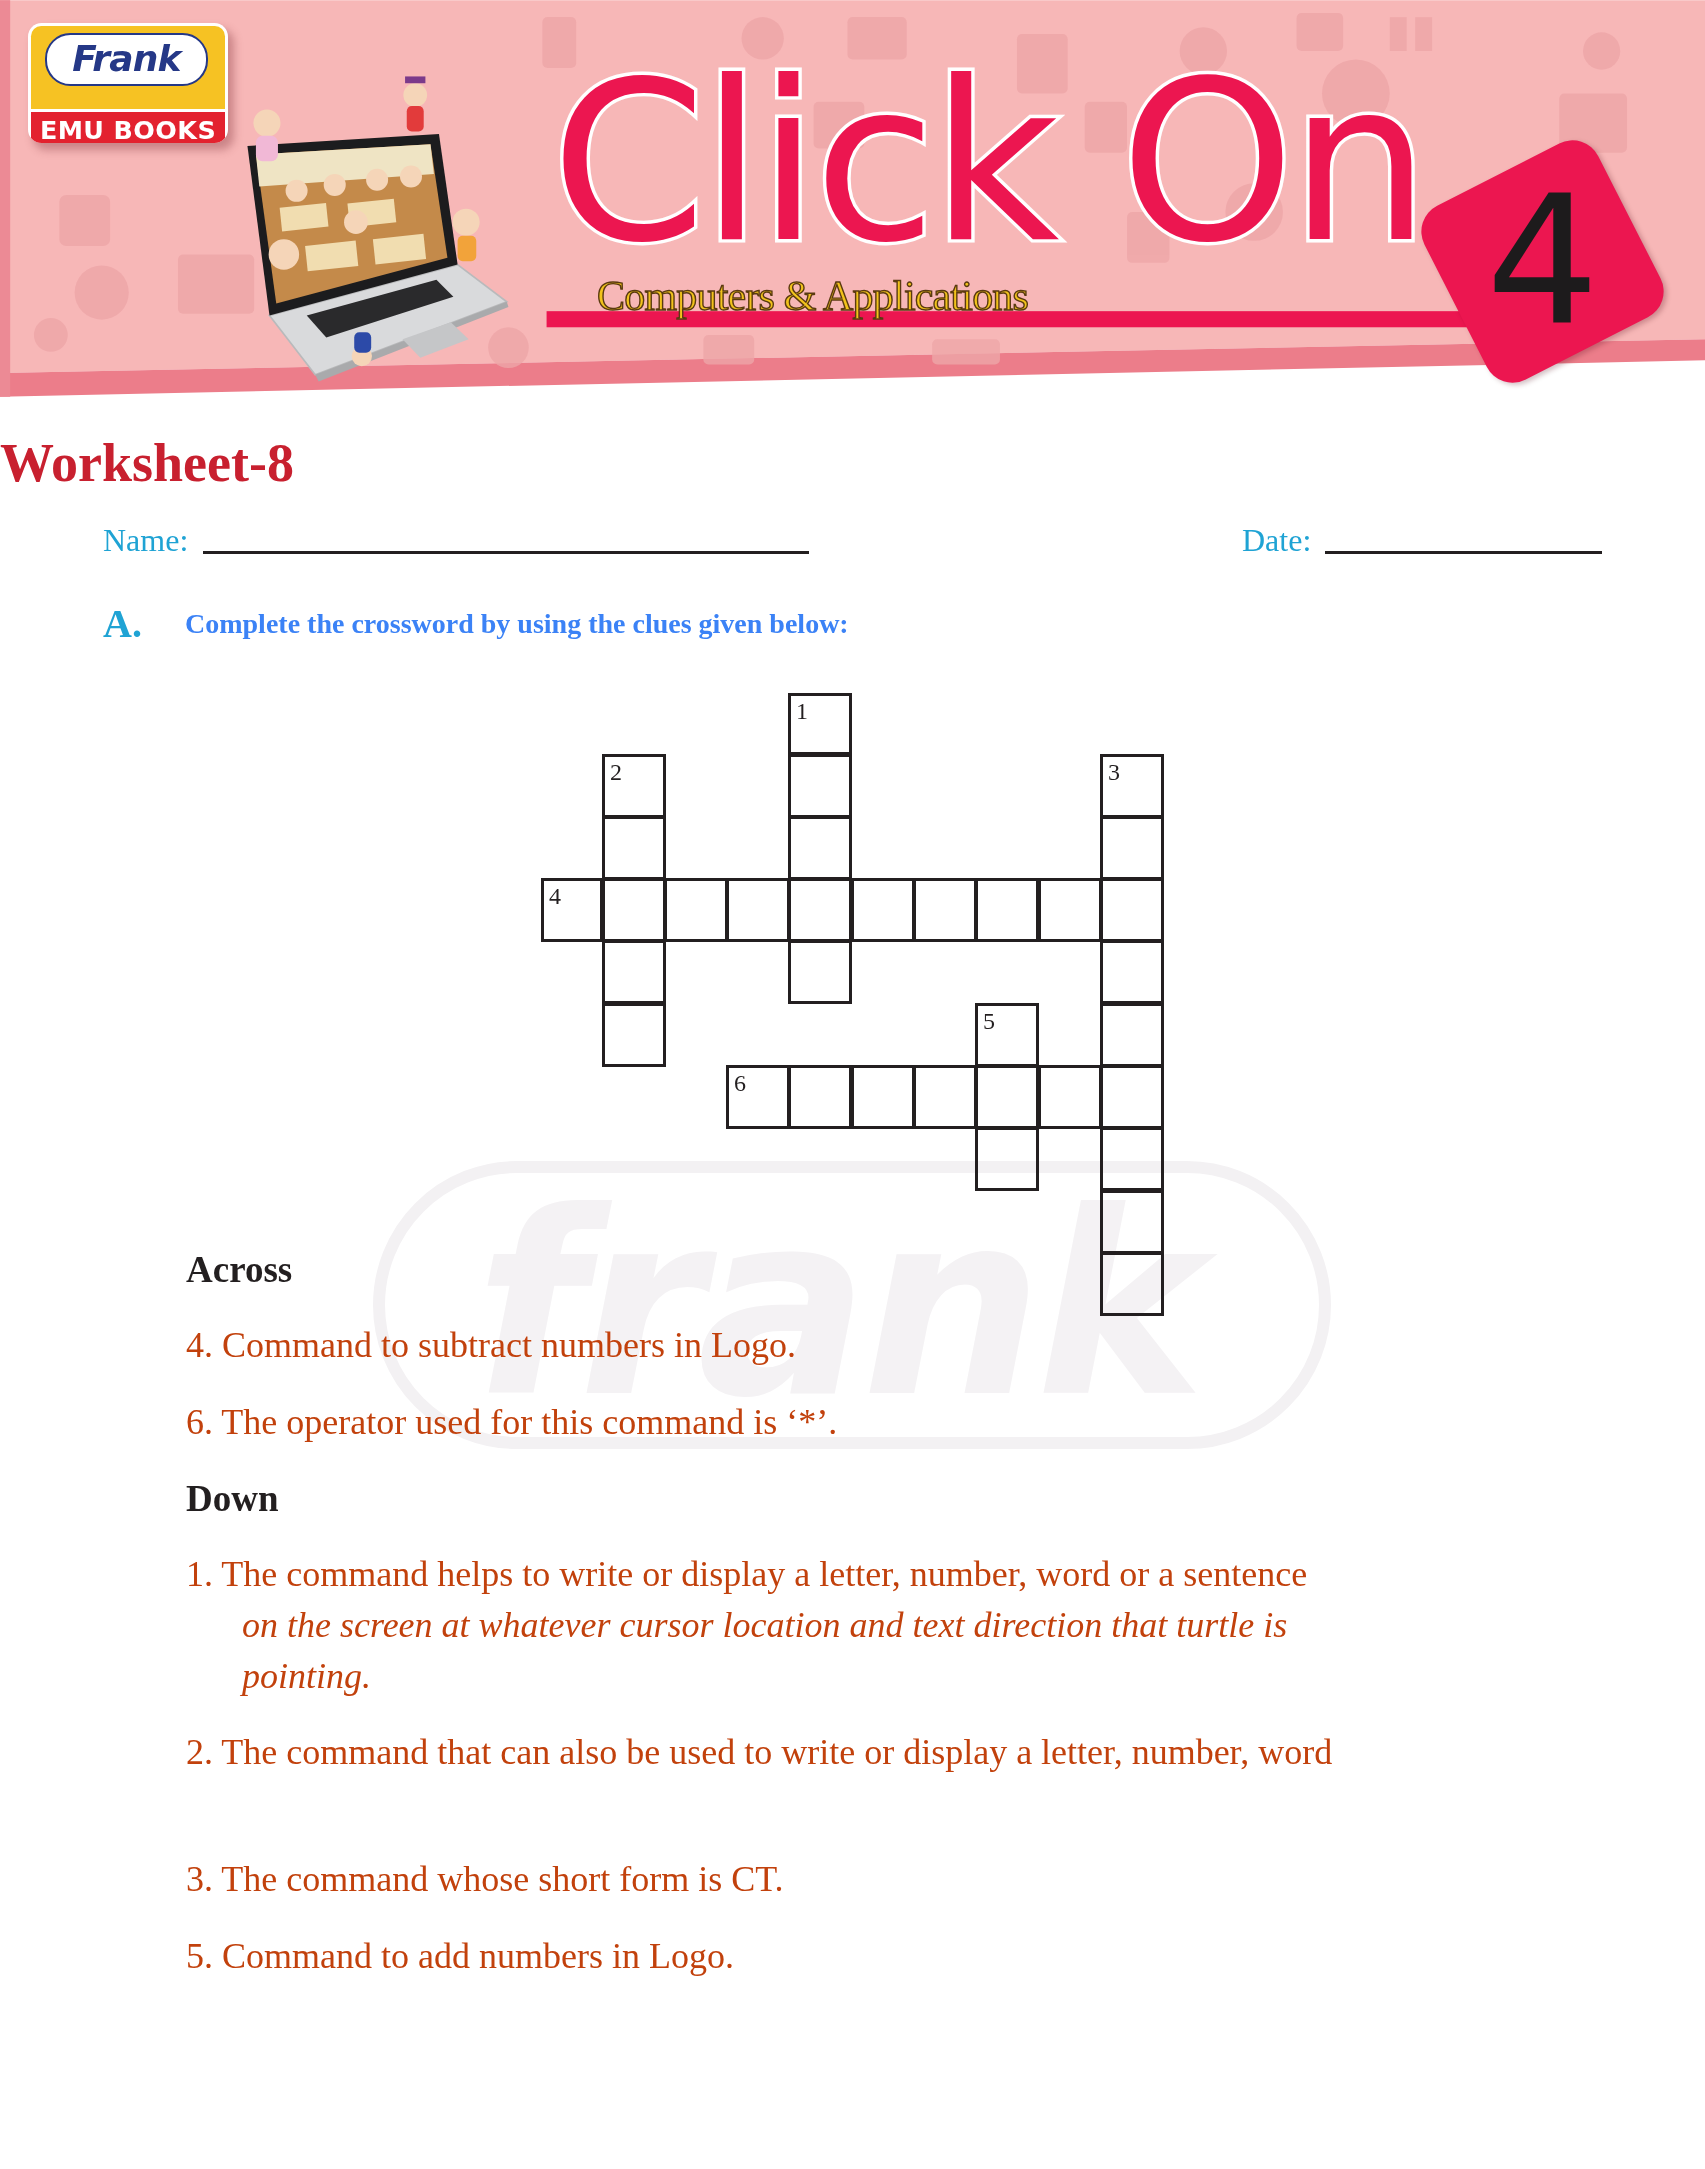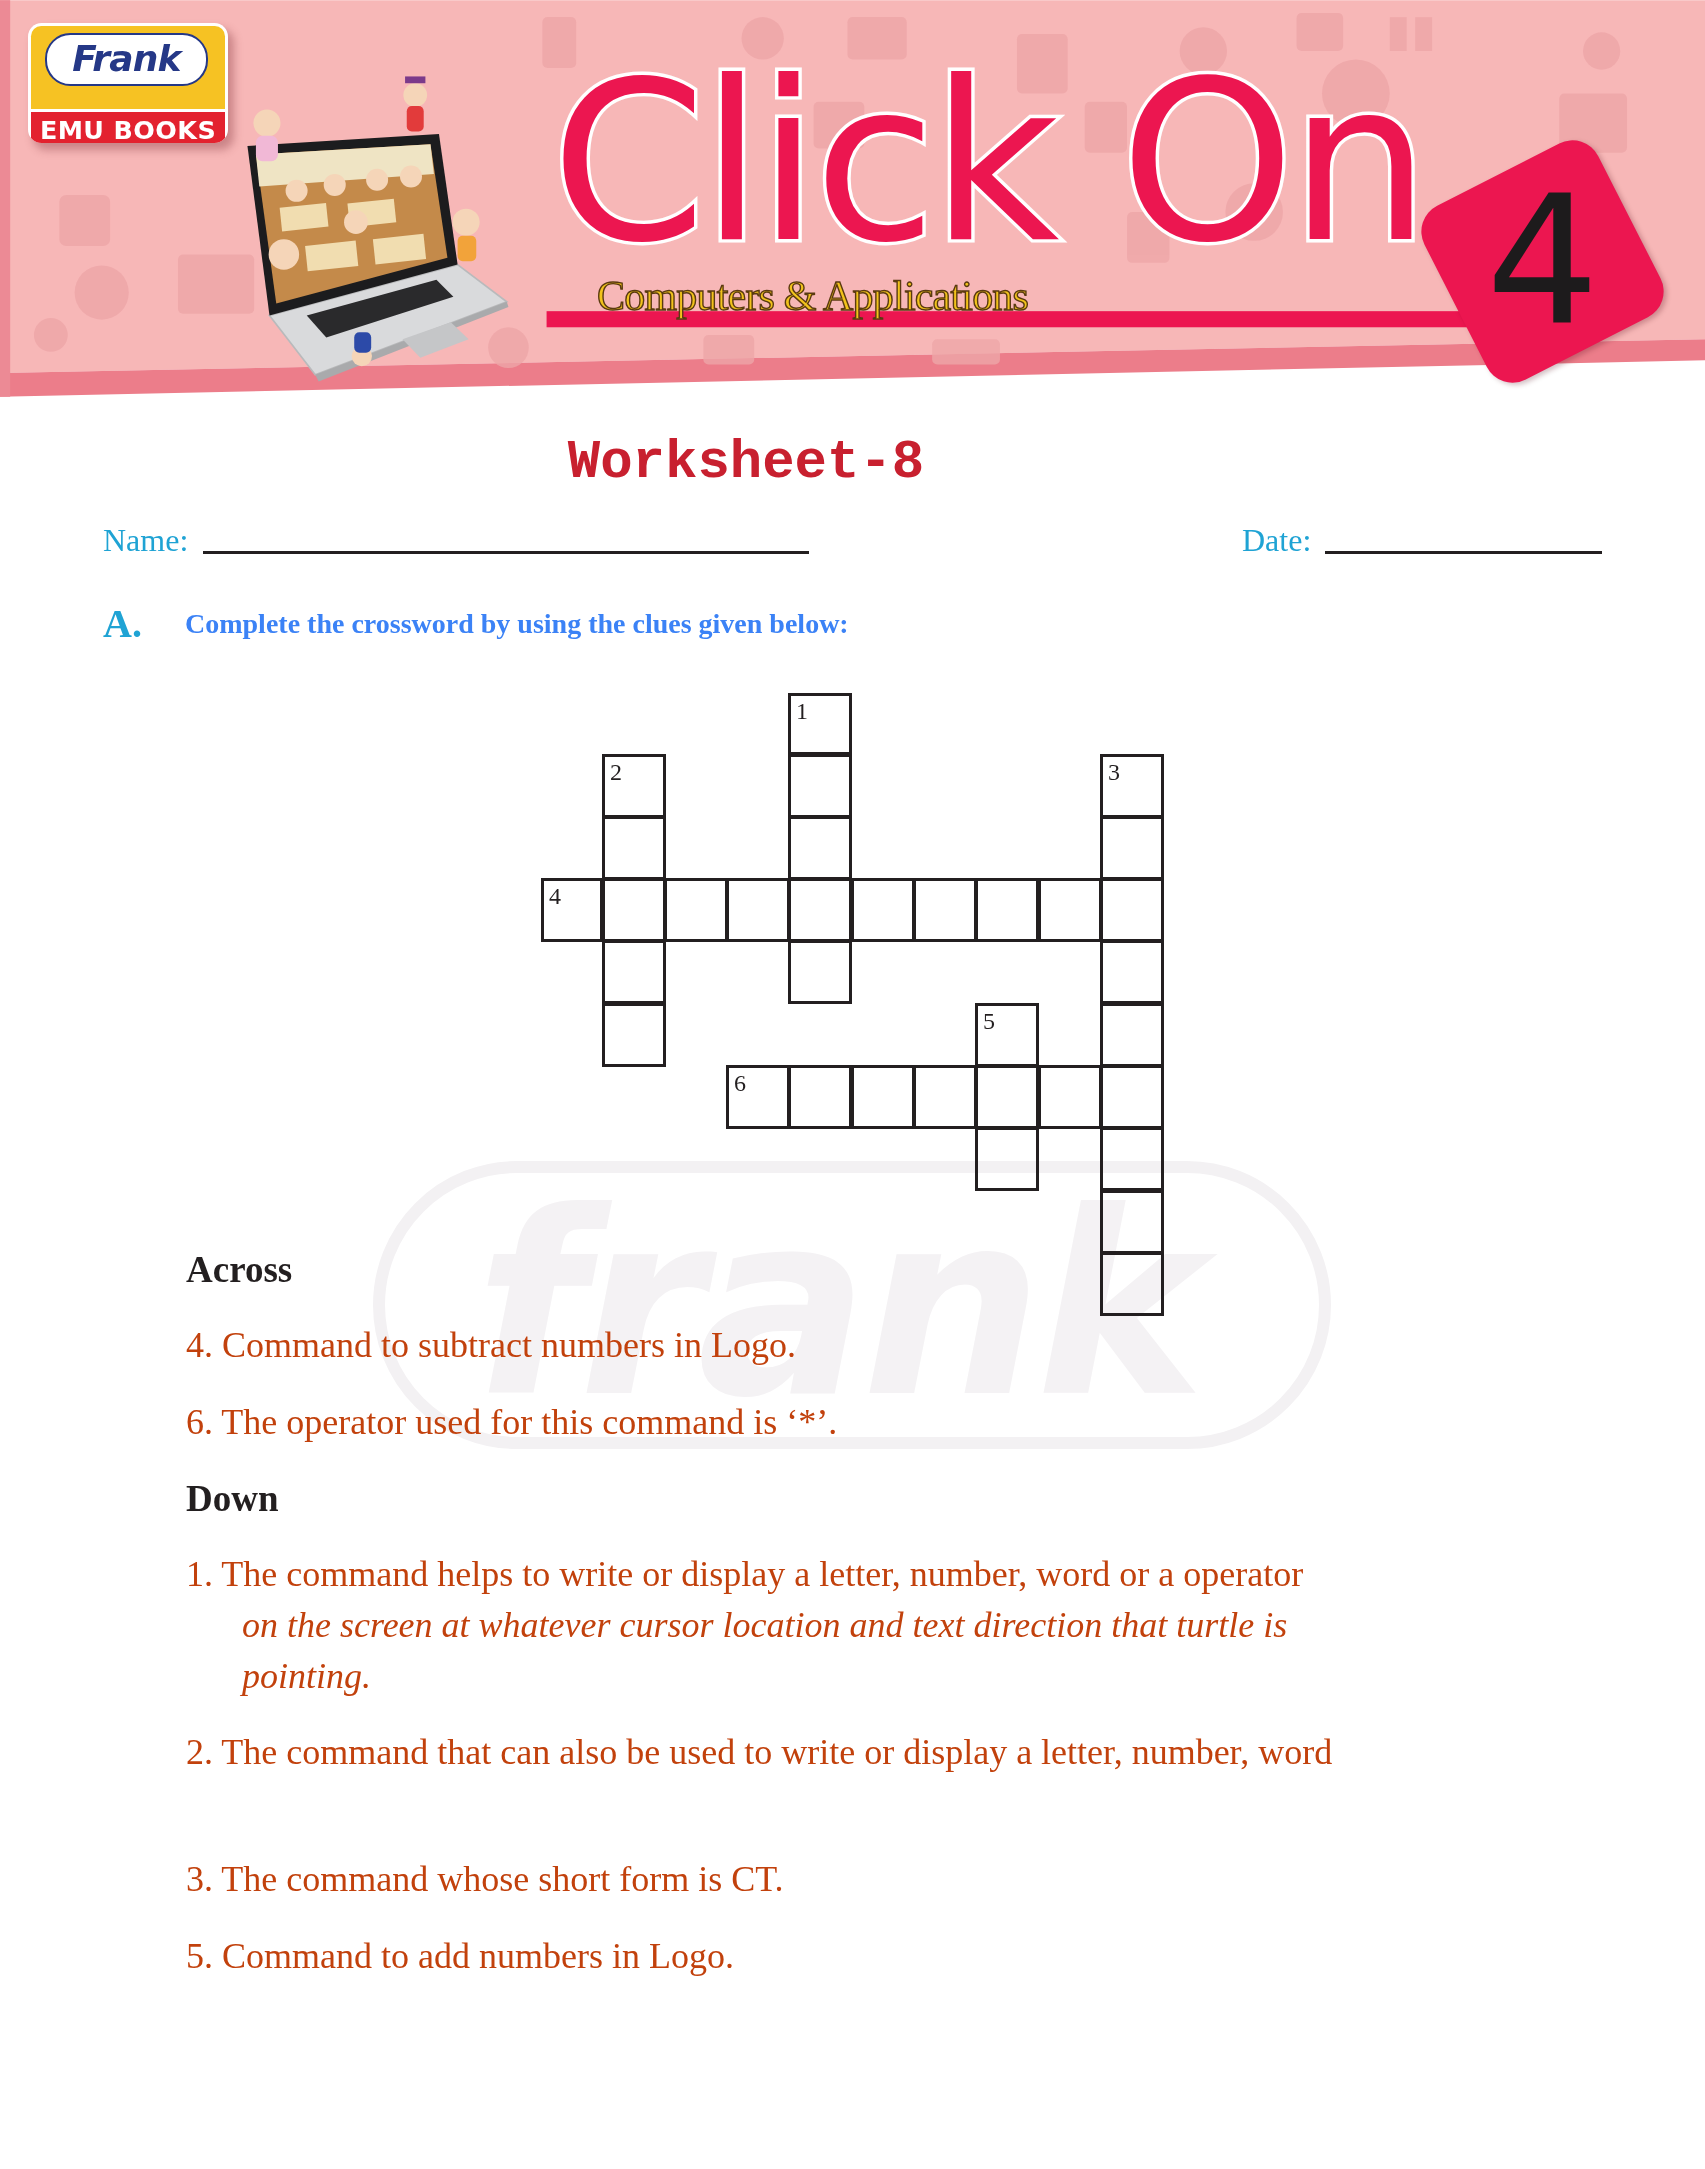--- a/index.html
+++ b/index.html
@@ -25,22 +25,22 @@
                  -webkit-text-stroke:6.8px #ffffff; paint-order:stroke fill; }
   .subtitle { position:absolute; left:597px; top:271px; font-family:"Liberation Serif", serif;
               font-size:42px; line-height:51px; color:#f2c31c; letter-spacing:-0.8px;
               -webkit-text-stroke:1.4px #5a3a10; }
   .badge { position:absolute; left:1445px; top:164px; width:195px; height:195px; background:#ec1650;
            border-radius:29px; transform:rotate(-27deg); box-shadow:1.7px 3.4px 5.1px rgba(80,0,20,0.25); }
   .badge-num { position:absolute; left:1445px; top:164px; width:195px; height:195px; text-align:center;
                font-family:"DejaVu Sans", sans-serif; font-size:178px; line-height:195px; color:#1d1b1c; }
 
   
-  .ws-title { position:absolute; left:0; width:1492px; top:429px; text-align:center;
-              font-family:Liberation Mono, monospace; font-weight:bold; font-size:54px; line-height:68px; color:#c8202f; }
+  .ws-title { position:absolute; left:0; width:1492px; top:429px; text-align:left;
+              font-family:Liberation Serif, serif; font-weight:bold; font-size:54px; line-height:68px; color:#c8202f; }
   .field-label { position:absolute; font-size:32px; line-height:37px; color:#1fa3d4; }
   .field-line { position:absolute; height:3.4px; background:#231f20; }
   .q-letter { position:absolute; left:103px; top:600px; font-weight:bold; font-size:40px; line-height:47px; color:#1fa3d4; }
   .q-text { position:absolute; left:185px; top:600px; font-weight:bold; font-size:28px; line-height:47px; color:#3b82f6; }
 
   
   #crossword { position:absolute; left:541px; top:693px; width:624px; height:561px; }
   .cell { position:absolute; width:62px; height:62px; box-sizing:border-box; border:3.4px solid #231f20; background:transparent; }
   .cell-num { position:absolute; left:5.1px; top:1.7px; font-size:24px; line-height:27px; color:#231f20; }
 
@@ -217,21 +217,21 @@
   <span>Command to subtract numbers in Logo.</span>
 </div>
 <div class="clue" style="top:1397px;">
   <span class="num">6.</span>
   <span>The operator used for this command is ‘*’.</span>
 </div>
 
 <div class="clue-head" style="top:1475px;text-align:center;">Down</div>
 <div class="clue" style="top:1549px;">
   <span class="num">1.</span>
-  <span>The command helps to write or display a letter, number, word or a operator</span>
+  <span>The command helps to write or display a letter, number, word or a sentence</span>
   <span class="cont">on the screen at whatever cursor location and text direction that turtle is</span>
   <span class="cont">pointing.</span>
 </div>
 <div class="clue" style="top:1727px;">
   <span class="num">2.</span>
   <span>The command that can also be used to write or display a letter, number, word</span>
 </div>
 <div class="clue" style="top:1854px;">
   <span class="num">3.</span>
   <span>The command whose short form is CT.</span>

